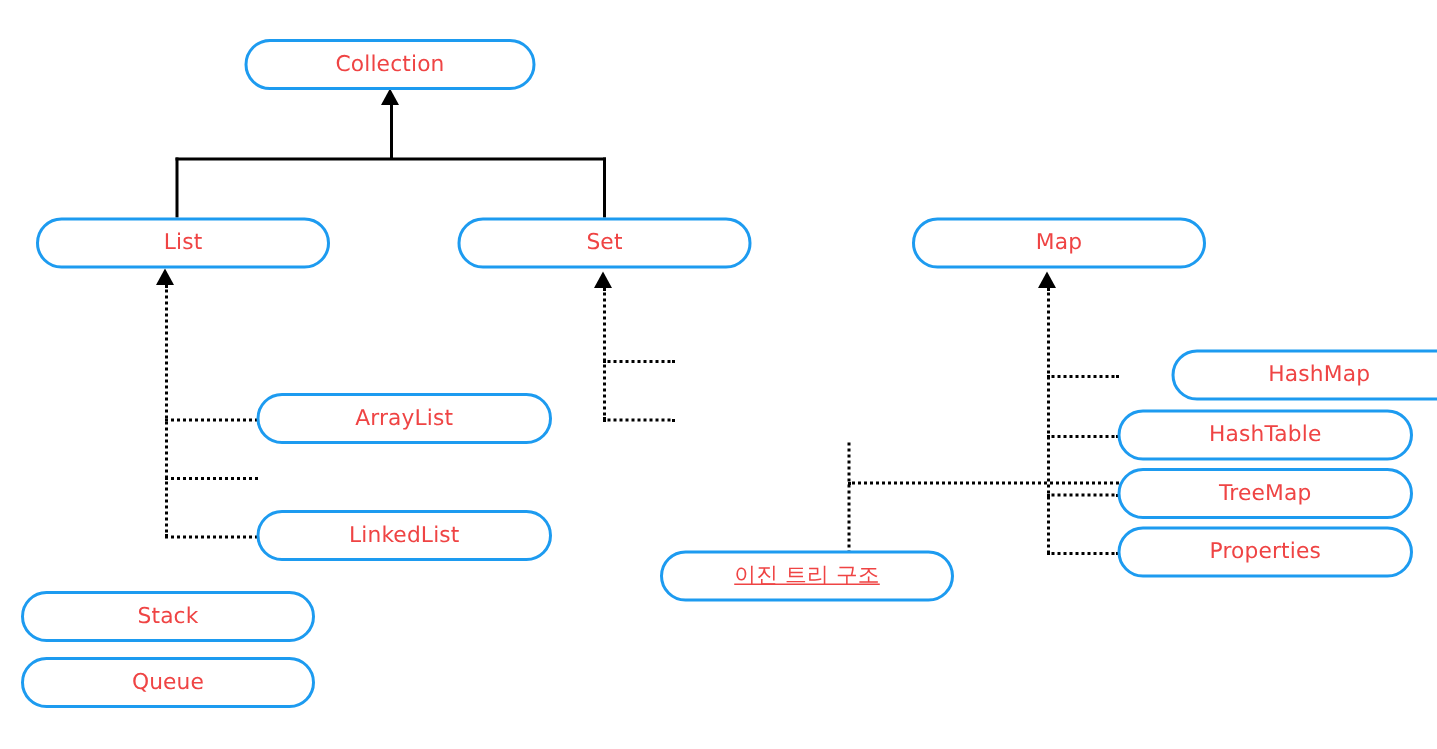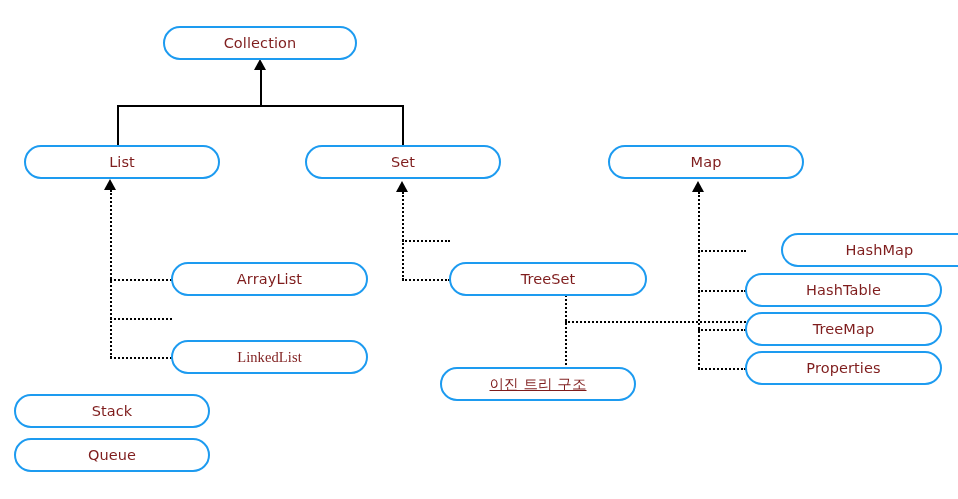--- a/index.html
+++ b/index.html
@@ -19,21 +19,21 @@
   }
   .node {
     position: absolute;
     box-sizing: border-box;
     border: 2.2px solid #1d9bf0;
     border-radius: 17px;
     background: #ffffff;
     display: flex;
     align-items: center;
     justify-content: center;
-    color: #7f1d1d;
+    color: #ef4444;
     font-size: 14.5px;
     line-height: 1;
     letter-spacing: 0.1px;
     white-space: nowrap;
     z-index: 3;
   }
   .node.korean {
     font-size: 14.5px;
   }
   
@@ -111,28 +111,27 @@
 
   <div class="node" style="left:24px; top:145px; width:196px; height:34px;text-align:center;">List</div>
 
   <div class="node" style="left:305px; top:145px; width:196px; height:34px;">Set</div>
 
   <div class="node" style="left:608px; top:145px; width:196px; height:34px;">Map</div>
 
   <div class="node" style="left:171px; top:262px; width:197px; height:34px;">ArrayList</div>
 
 
-  <div class="node" style="left:171px; top:340px; width:197px; height:34px;font-family:Liberation Serif, serif;">LinkedList</div>
+  <div class="node" style="left:171px; top:340px; width:197px; height:34px;">LinkedList</div>
 
   <div class="node" style="left:14px; top:394px; width:196px; height:34px;">Stack</div>
 
   <div class="node" style="left:14px; top:438px; width:196px; height:34px;">Queue</div>
 
 
-  <div class="node" style="left:449px; top:262px; width:198px; height:34px;">TreeSet</div>
 
   <div class="node korean" style="left:440px; top:367px; width:196px; height:34px;text-decoration:underline;">이진 트리 구조</div>
 
   <div class="node" style="left:781px; top:233px; width:197px; height:34px;">HashMap</div>
 
   <div class="node" style="left:745px; top:273px; width:197px; height:34px;">HashTable</div>
 
   <div class="node" style="left:745px; top:312px; width:197px; height:34px;">TreeMap</div>
 
   <div class="node" style="left:745px; top:351px; width:197px; height:34px;">Properties</div>

